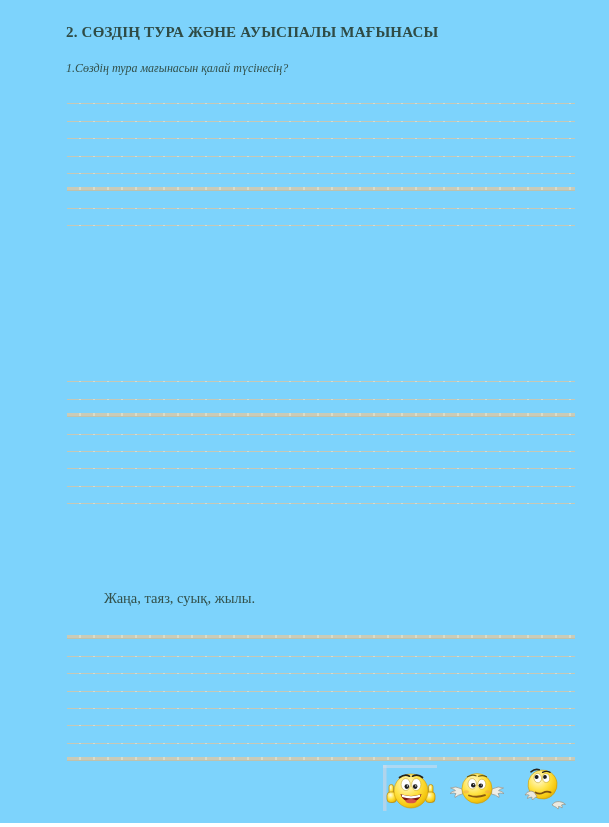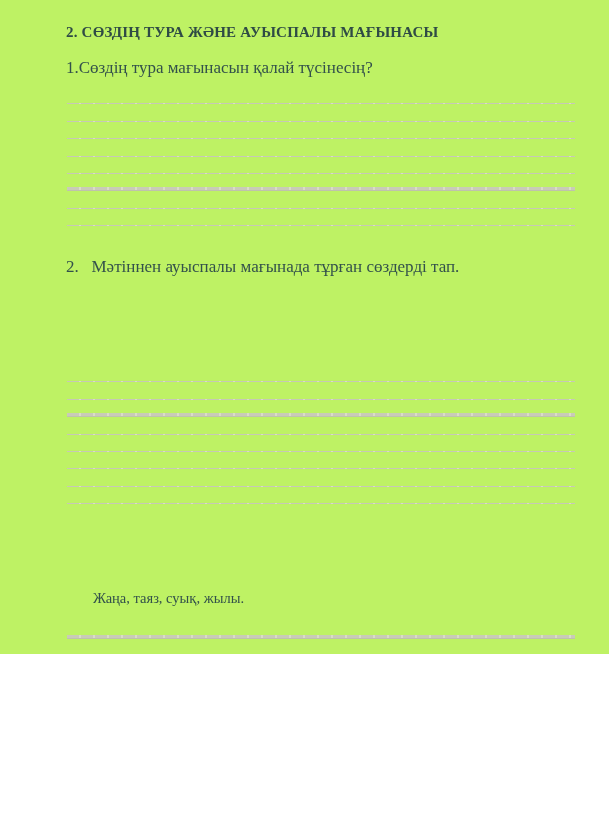--- a/index.html
+++ b/index.html
@@ -1,32 +1,32 @@
 <!DOCTYPE html>
 <html><head>
 <meta charset="utf-8">
 <style>
   html,body { margin:0; padding:0; background:#ffffff; }
   .page {
-    position:relative; width:609px; height:654px; background:#bef264;
+    position:relative; width:609px; height:823px; background:#7dd3fc;
     font-family:"Liberation Serif", serif; color:#33514b; overflow:hidden;
   }
   .doc-title {
     position:absolute; left:66px; top:24px; width:520px;
     font-weight:bold; font-size:15px; letter-spacing:0.2px; color:#2f4b45;
   }
-  .q { font-size:17px; line-height:18px; }
+  .q { font-style:italic; font-size:12px; line-height:18px; }
   .q1 { position:absolute; left:66px; top:59px; width:509px; }
   .q2 { position:absolute; left:66px; top:258px; width:509px; white-space:pre-wrap; }
   .q3 { position:absolute; left:66px; top:533px; width:509px; text-align:justify; line-height:18.5px; }
   .passage {
     position:absolute; left:66px; top:289px; width:509px;
     font-size:14.5px; line-height:18px; text-align:justify; text-indent:29px;
   }
-  .words { position:absolute; left:93px; top:590px; font-size:14.5px; }
+  .words { position:absolute; left:104px; top:590px; font-size:14.5px; }
   .lines { position:absolute; left:67px; width:508px; }
   #block1 { top:87px; }
   #block2 { top:365px; }
   #block3 { top:622px; }
   .wline { height:17.4px; position:relative; }
   .wline::after {
     content:""; position:absolute; left:0; right:0; bottom:0; height:1px;
     background:repeating-linear-gradient(90deg,#c6c8b6 0 12px,#d9dbcc 12px 14px);
   }
   .wline.thick::after {
@@ -53,21 +53,20 @@
       <div class="wline"></div>
       <div class="wline"></div>
       <div class="wline"></div>
       <div class="wline"></div>
       <div class="wline"></div>
       <div class="wline thick"></div>
       <div class="wline"></div>
       <div class="wline"></div>
     </div>
 
-  <div class="q q2">2.&nbsp;&nbsp; Мәтіннен ауыспалы мағынада тұрған сөздерді тап.</div>
 
 
   <div class="lines" id="block2">
       <div class="wline"></div>
       <div class="wline"></div>
       <div class="wline thick"></div>
       <div class="wline"></div>
       <div class="wline"></div>
       <div class="wline"></div>
       <div class="wline"></div>

